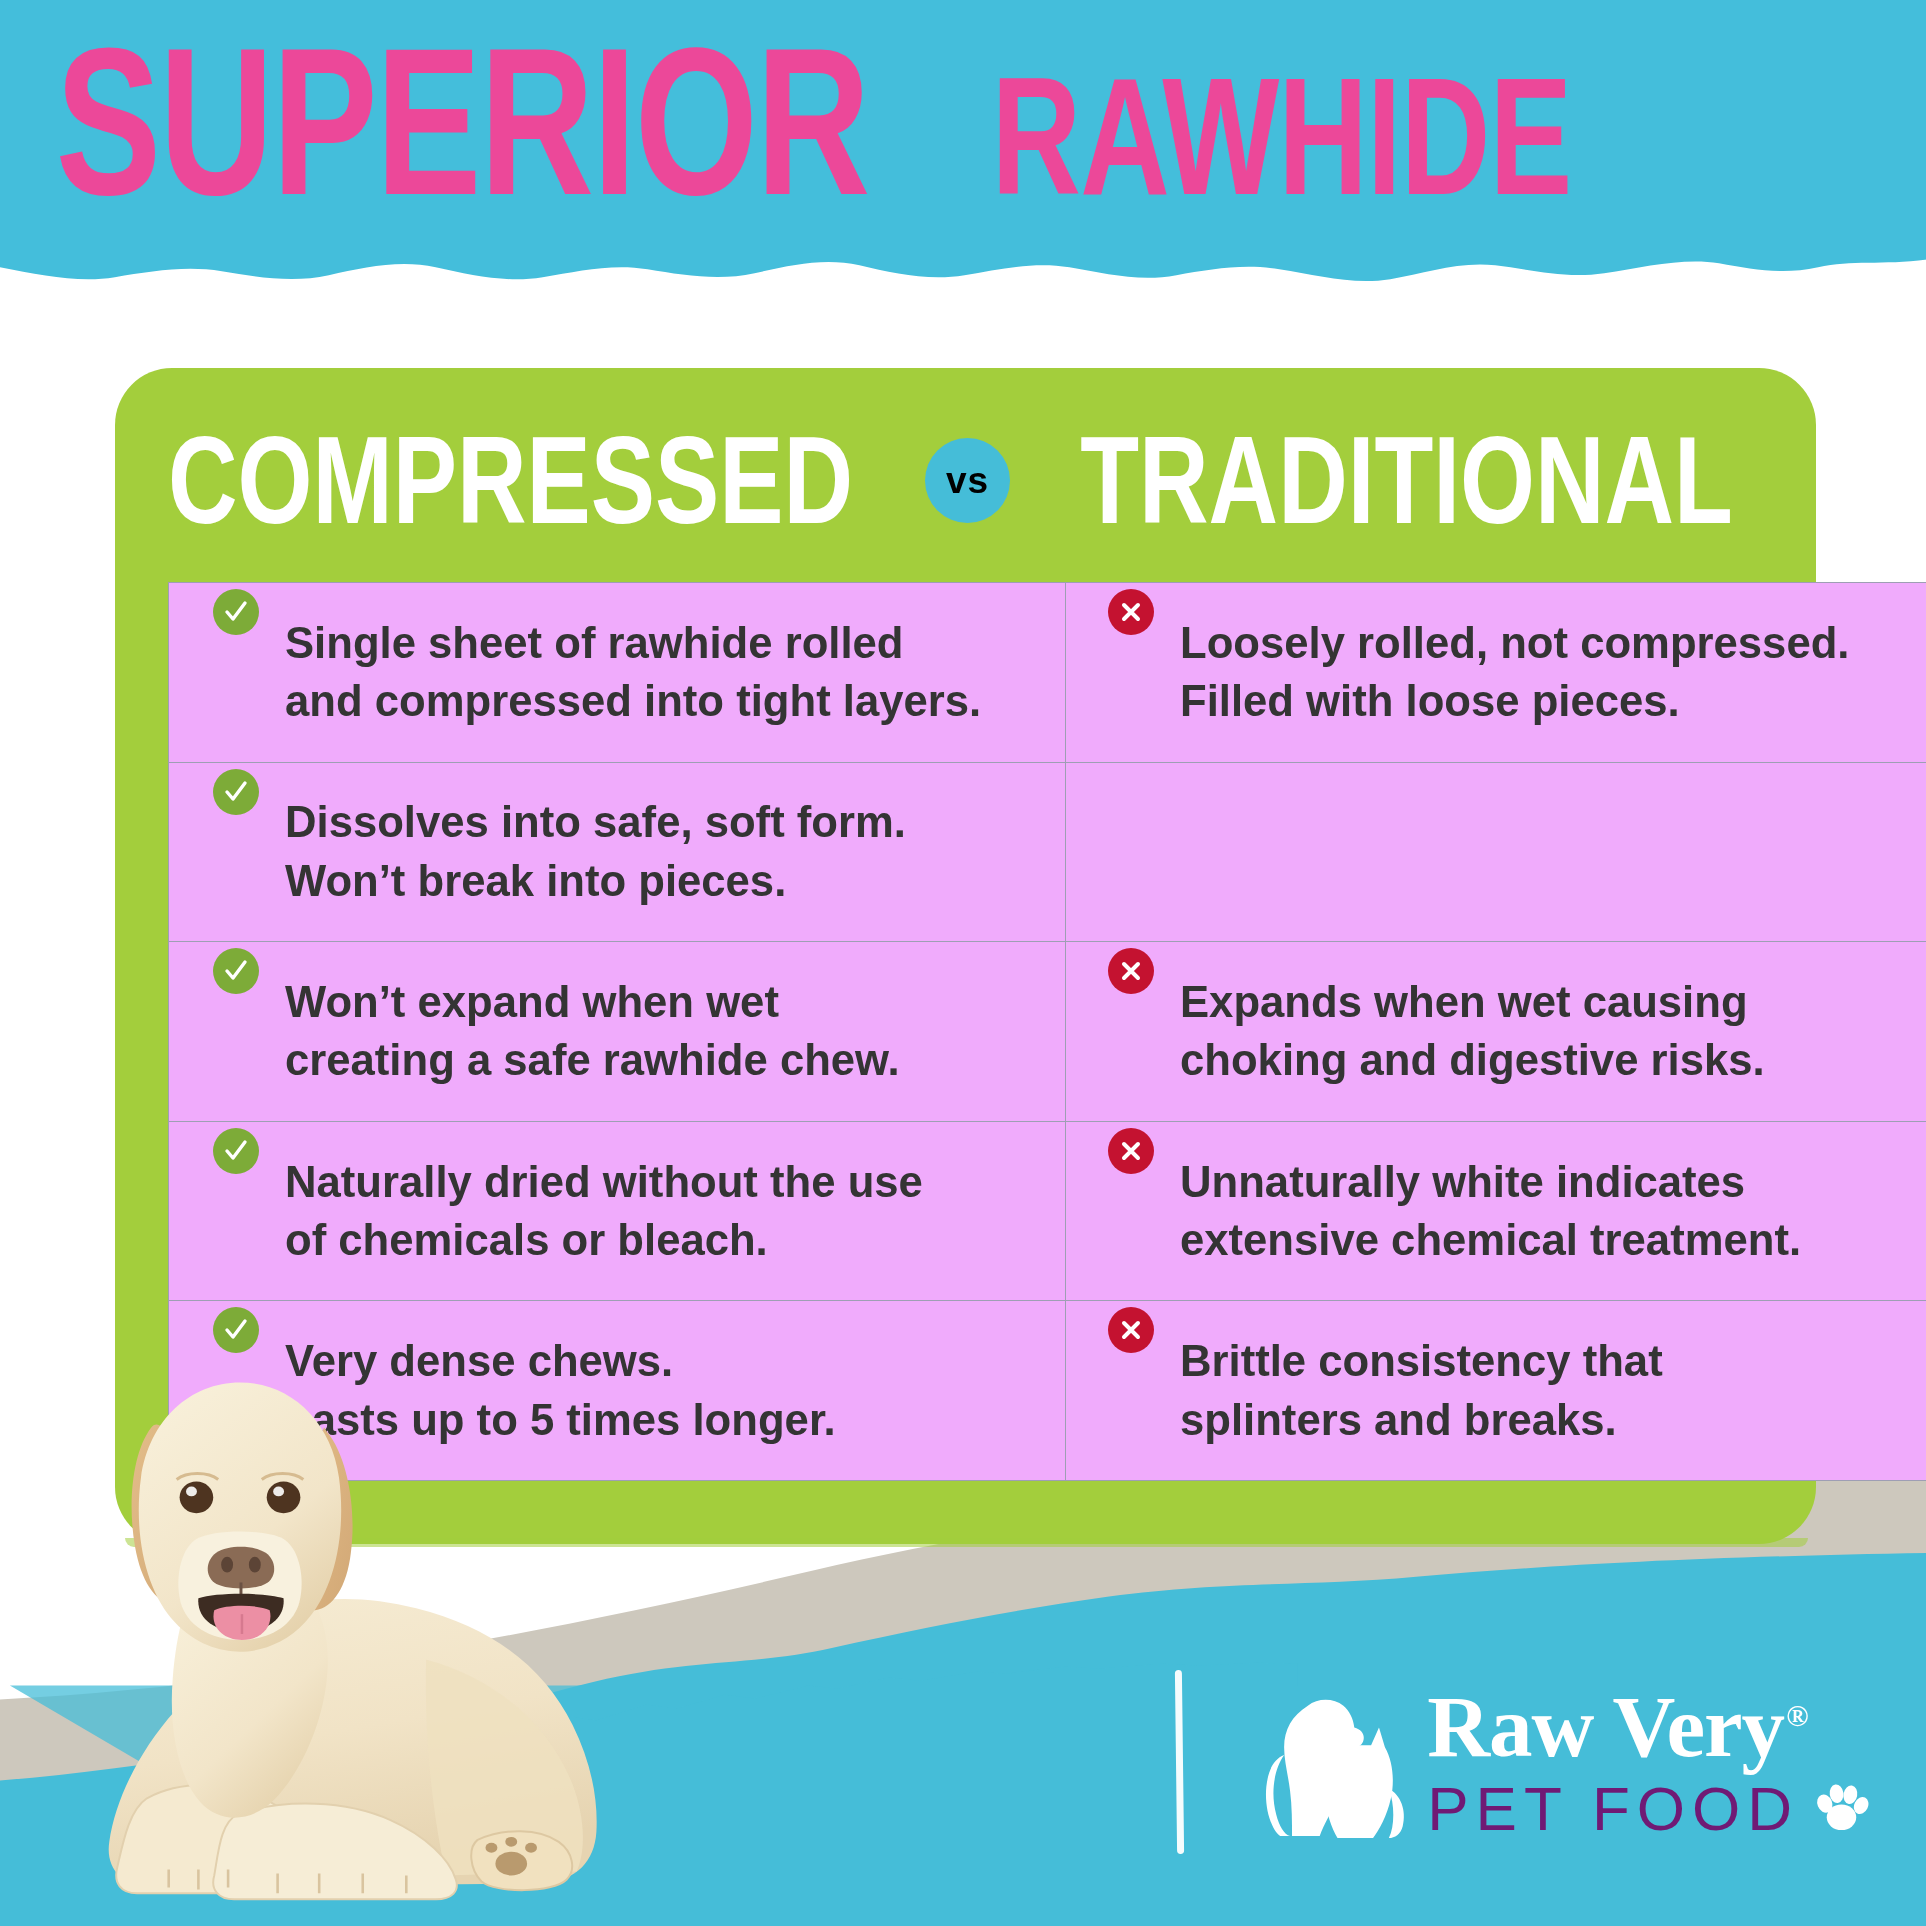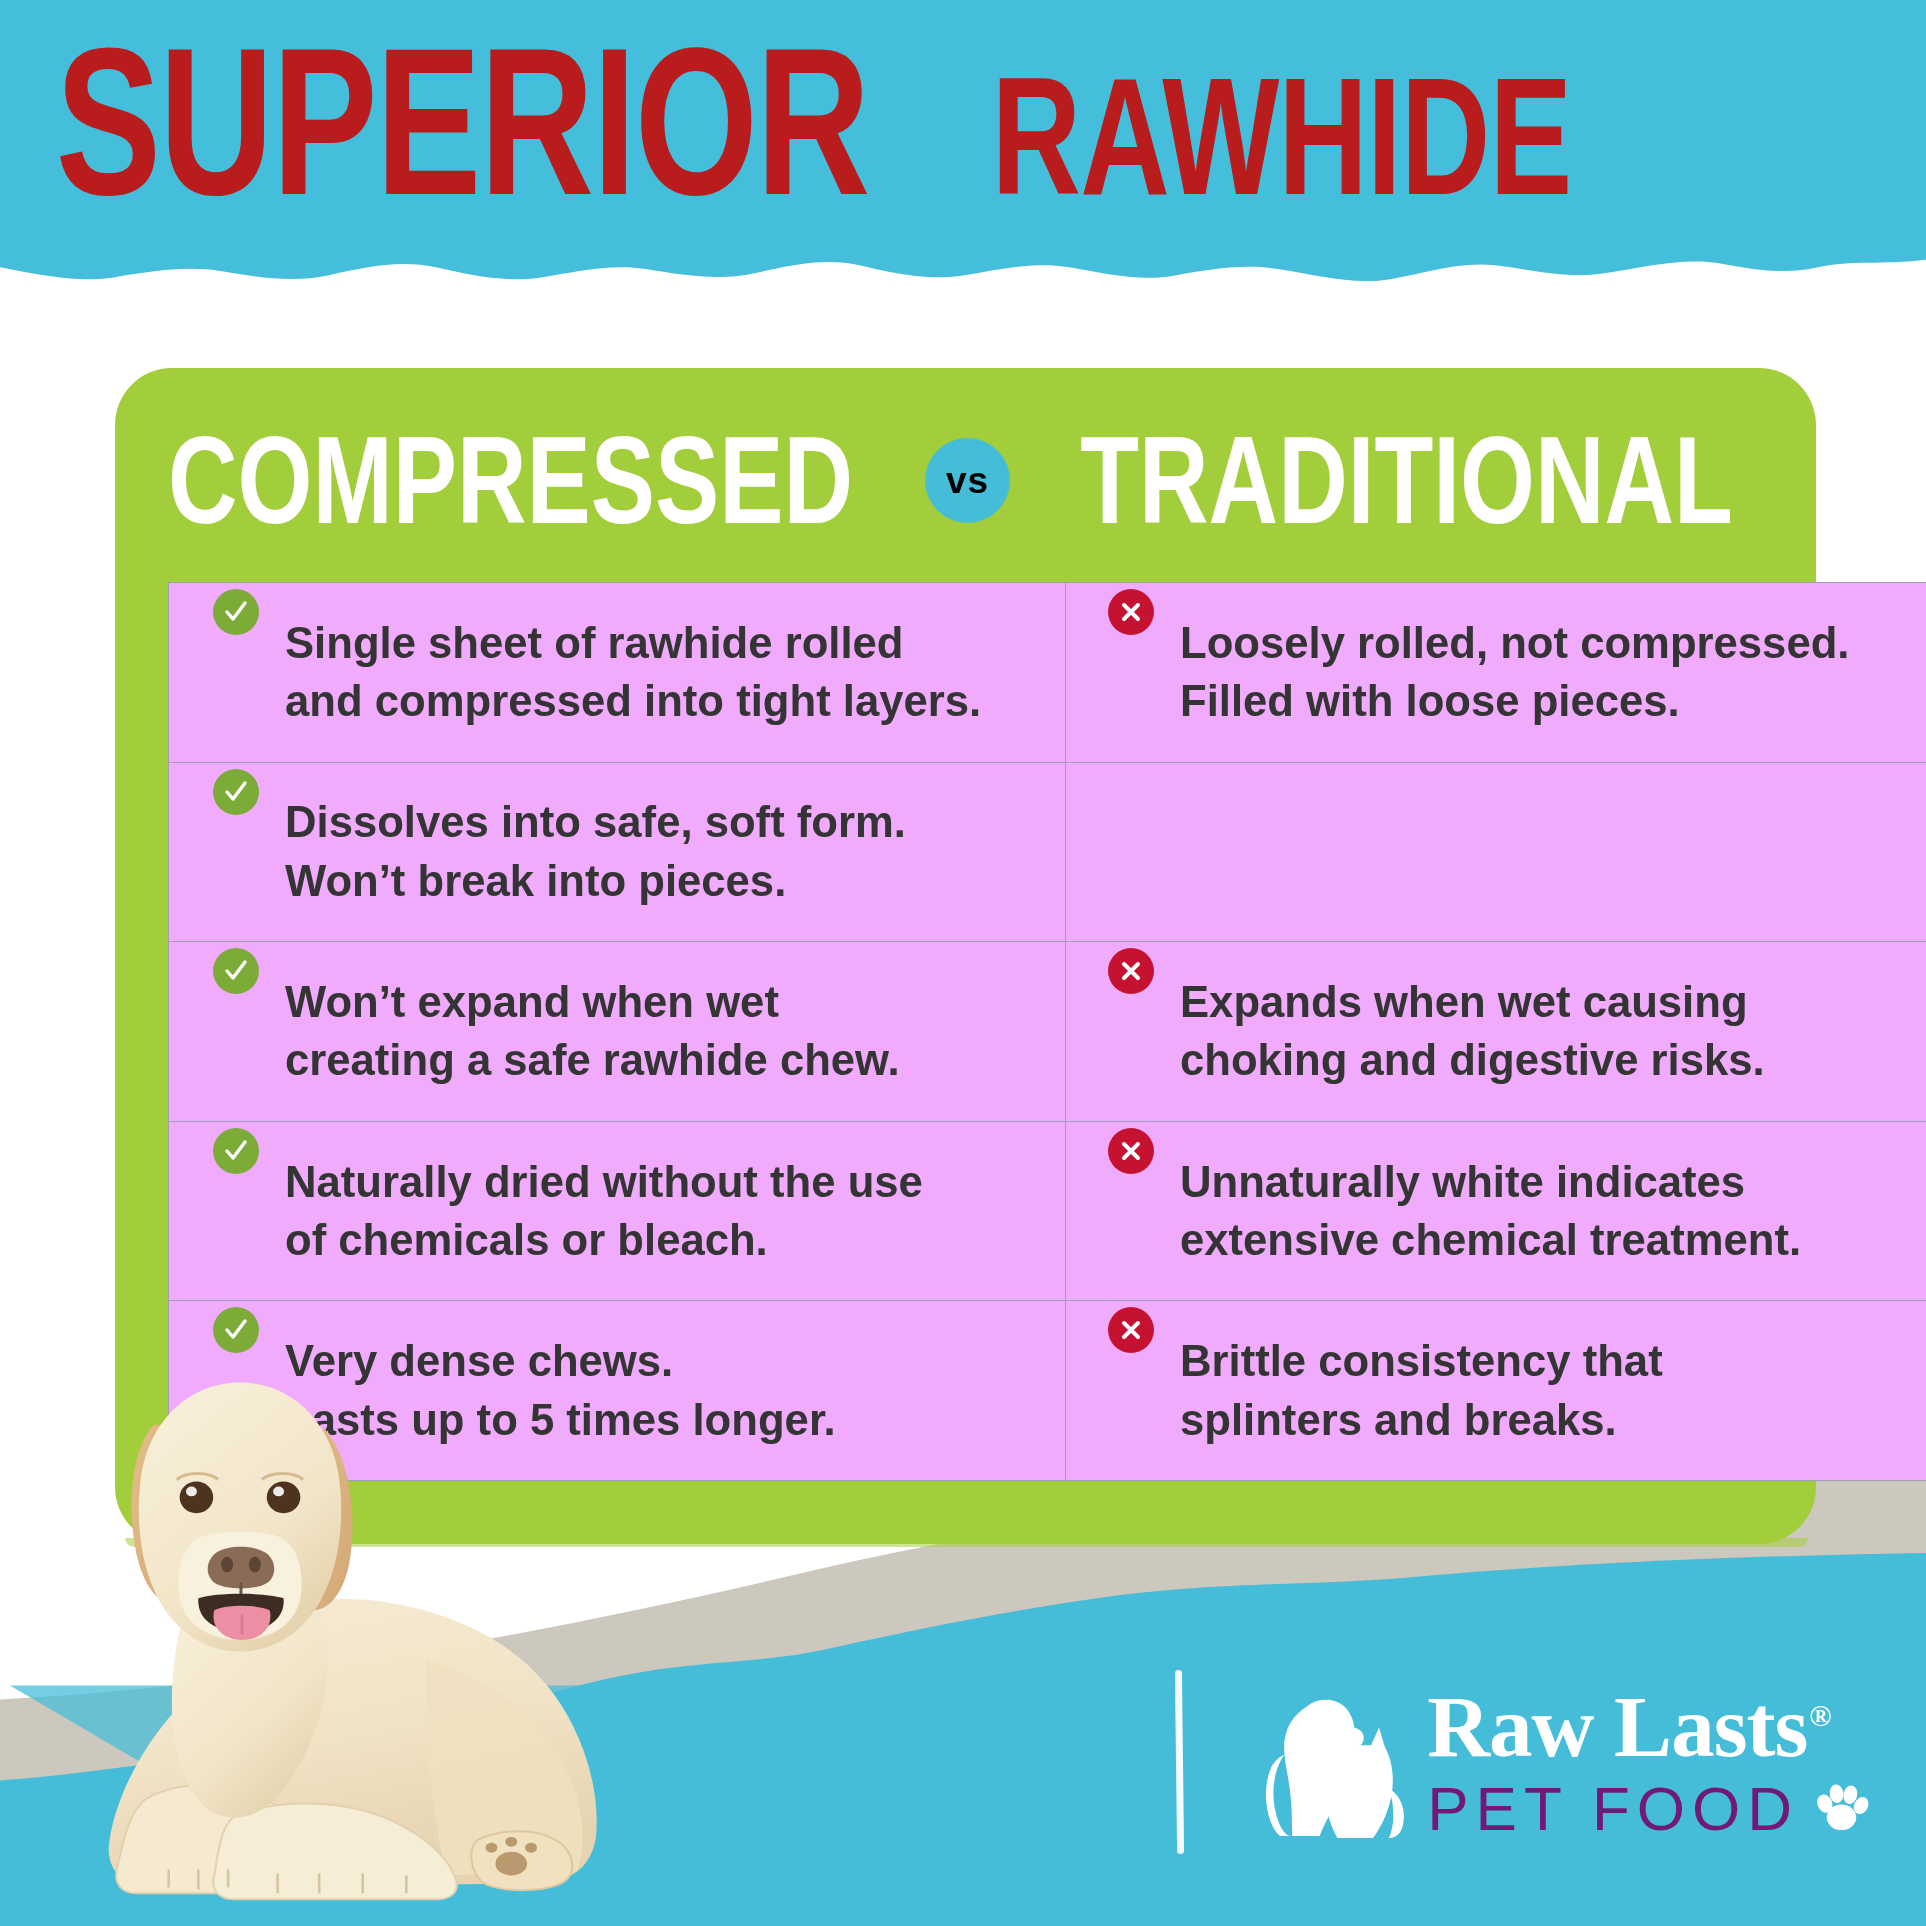--- a/index.html
+++ b/index.html
@@ -29,21 +29,21 @@
     overflow: hidden;
   }
   .header-band svg { display: block; width: 1927px; height: 297px; }
 
   .header-title {
     position: absolute;
     left: 0; top: 46px;
     width: 1582px;
     text-align: center;
     white-space: nowrap;
-    color: #b91c1c;
+    color: #ec4899;
     line-height: 1;
     z-index: 5;
   }
   .header-title .word-main {
     font-family: "Liberation Sans Narrow", "Liberation Sans", sans-serif;
     font-size: 180px;
     font-weight: 700;
     letter-spacing: -2px;
     transform: scaleX(0.88) scaleY(1.16);
     transform-origin: center bottom;
@@ -520,21 +520,21 @@
         <path fill="#ffffff" d="M22,78 C12,92 8,116 14,138 C17,150 22,158 28,160 L18,160 C8,152 2,130 4,110 C6,92 12,82 22,78 Z"></path>
 
         <path fill="#ffffff" d="M80,68 L90,50 L98,68 L110,68 L118,50 L124,70
           C132,84 134,104 130,122 C126,140 118,154 112,162 L76,162
           C70,152 64,136 64,118 C64,96 70,78 80,68 Z"></path>
         <path fill="#ffffff" d="M128,112 C140,118 146,134 142,150 C140,158 134,162 128,162 C134,150 134,128 128,112 Z"></path>
       </svg>
     </div>
     <div class="logo-words">
       <div class="logo-line1">
-        <span>Raw Lasts</span><span class="logo-reg">®</span>
+        <span>Raw Very</span><span class="logo-reg">®</span>
       </div>
       <div class="logo-line2">
         <span>PET FOOD</span>
         <span class="paw-icon">
           <svg viewBox="0 0 58 58" aria-hidden="true">
             <ellipse cx="29" cy="38" rx="15" ry="13" fill="#ffffff"></ellipse>
             <ellipse cx="12" cy="24" rx="7.5" ry="9.5" fill="#ffffff" transform="rotate(-22 12 24)"></ellipse>
             <ellipse cx="24" cy="14" rx="7" ry="9.5" fill="#ffffff" transform="rotate(-8 24 14)"></ellipse>
             <ellipse cx="38" cy="15" rx="7" ry="9.5" fill="#ffffff" transform="rotate(10 38 15)"></ellipse>
             <ellipse cx="49" cy="26" rx="7" ry="9" fill="#ffffff" transform="rotate(26 49 26)"></ellipse>

